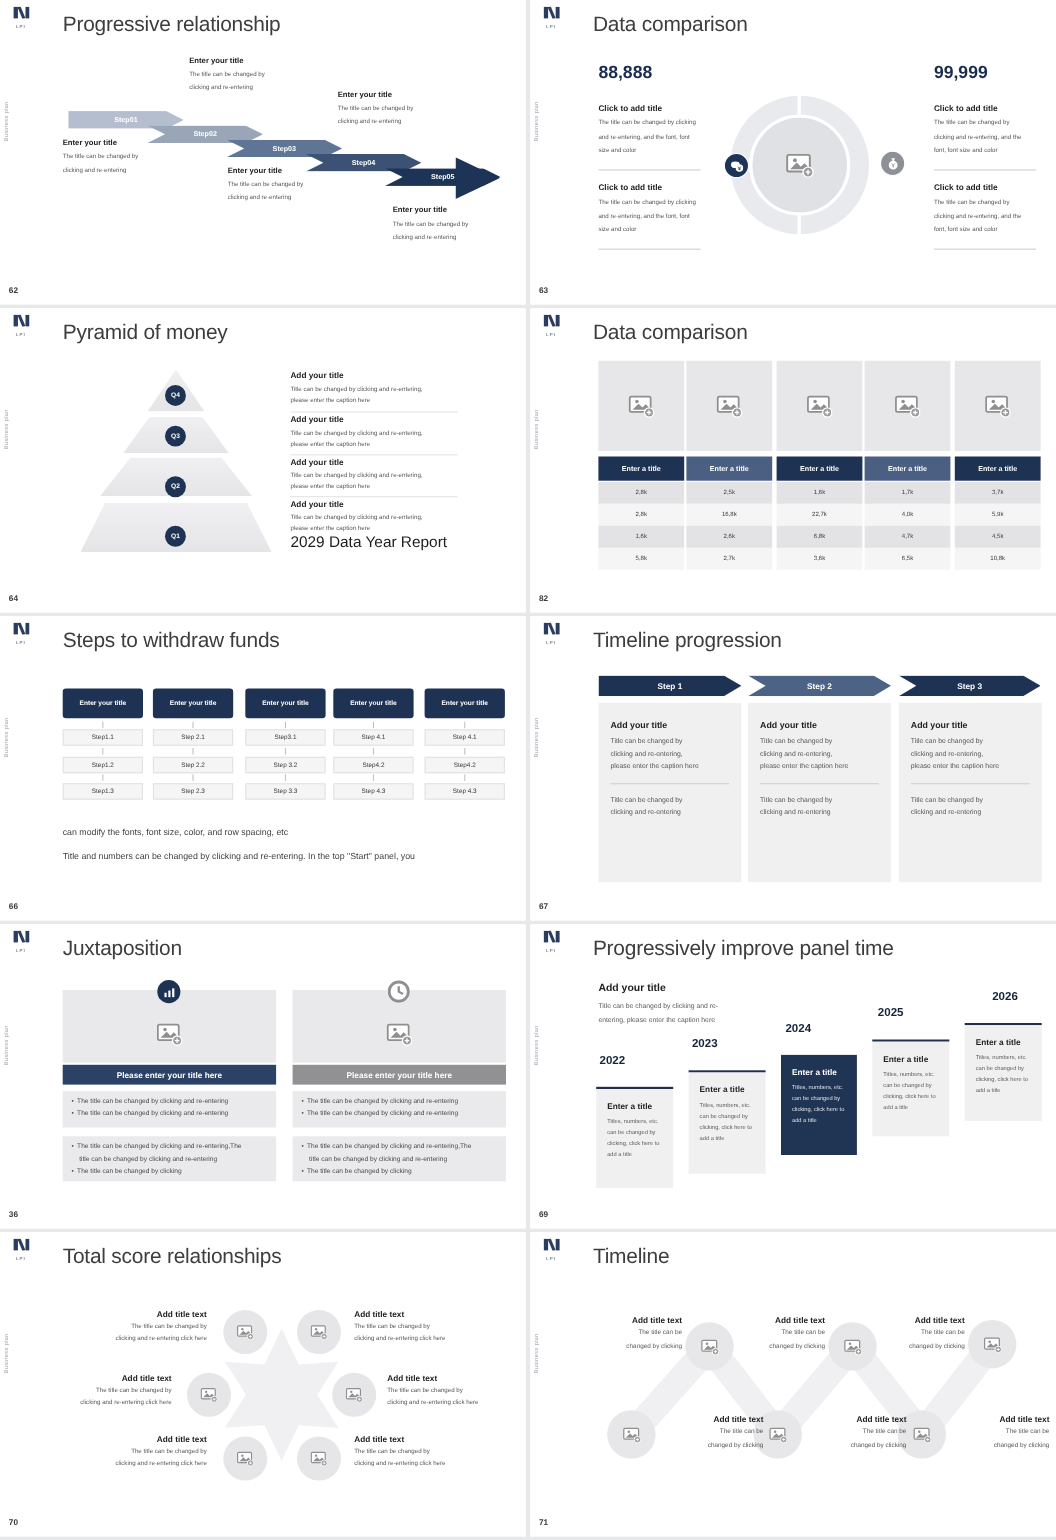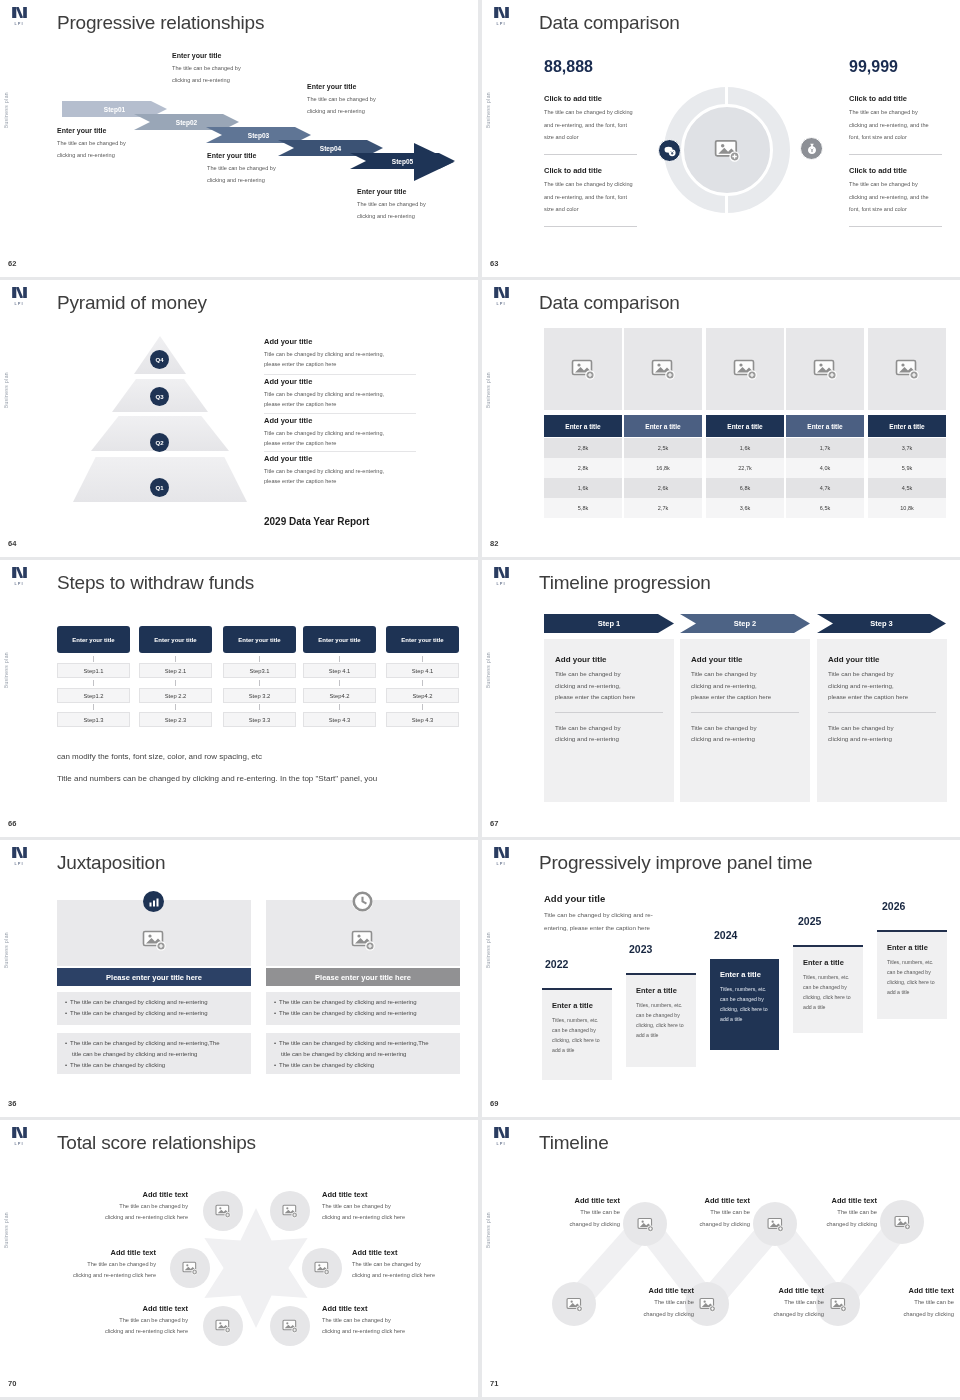--- a/index.html
+++ b/index.html
@@ -118,21 +118,21 @@
 <div class="grid">
 
   <section class="slide">
     <div class="logo">
       <svg width="15" height="11">
           <use href="#logoMark"></use>
         </svg>
       <div class="logo-sub">LPI</div>
     </div>
     <div class="sidetext">Business plan</div>
-    <div class="stitle">Progressive relationships</div>
+    <div class="stitle">Progressive relationship</div>
 
     <div class="chev chev1" style="left:62px;top:101px;width:105px;height:16px;background:#b5bece;">
         <span>Step01</span>
       </div>
     <div class="chev" style="left:134px;top:114px;width:105px;height:16px;background:#99a6b7;">
         <span>Step02</span>
       </div>
     <div class="chev" style="left:206px;top:127px;width:105px;height:16px;background:#5f7595;">
         <span>Step03</span>
       </div>
@@ -279,21 +279,21 @@
       <div class="bt" style="font-size:7.5px;">Add your title</div>
       <div class="bb" style="line-height:10.5px;">Title can be changed by clicking and re-entering,</div>
       <div class="bb" style="line-height:10.5px;">please enter the caption here</div>
     </div>
     <div class="hr" style="left:264px;top:171px;width:152px;background:#e5e5e7;"></div>
     <div class="tb abs" style="left:264px;top:174px;width:155px;">
       <div class="bt" style="font-size:7.5px;">Add your title</div>
       <div class="bb" style="line-height:10.5px;">Title can be changed by clicking and re-entering,</div>
       <div class="bb" style="line-height:10.5px;">please enter the caption here</div>
     </div>
-    <div class="abs" style="left:264px;top:236px;font-size:10px;font-weight:bold;color:#1d1d1d;">2029 Data Year Report</div>
+    <div class="abs" style="left:264px;top:204px;font-size:14px;font-weight:normal;color:#1d1d1d;">2029 Data Year Report</div>
     <div class="pagenum">64</div>
   </section>
 
   <section class="slide">
     <div class="logo">
       <svg width="15" height="11">
           <use href="#logoMark"></use>
         </svg>
       <div class="logo-sub">LPI</div>
     </div>
@@ -685,21 +685,21 @@
     <div class="year69" style="left:316px;top:75px;">2025</div>
     <div class="yline69" style="left:311px;top:105px;width:70px;"></div>
     <div class="card69" style="left:311px;top:107px;width:70px;height:86px;">
       <div class="ct">Enter a title</div>
       <div class="cb">Titles, numbers, etc.</div>
       <div class="cb">can be changed by</div>
       <div class="cb">clicking, click here to</div>
       <div class="cb">add a title</div>
     </div>
 
-    <div class="year69" style="left:400px;top:60px;">2026</div>
+    <div class="year69" style="left:420px;top:60px;">2026</div>
     <div class="yline69" style="left:395px;top:90px;width:70px;"></div>
     <div class="card69" style="left:395px;top:92px;width:70px;height:87px;">
       <div class="ct">Enter a title</div>
       <div class="cb">Titles, numbers, etc.</div>
       <div class="cb">can be changed by</div>
       <div class="cb">clicking, click here to</div>
       <div class="cb">add a title</div>
     </div>
     <div class="pagenum">69</div>
   </section>

